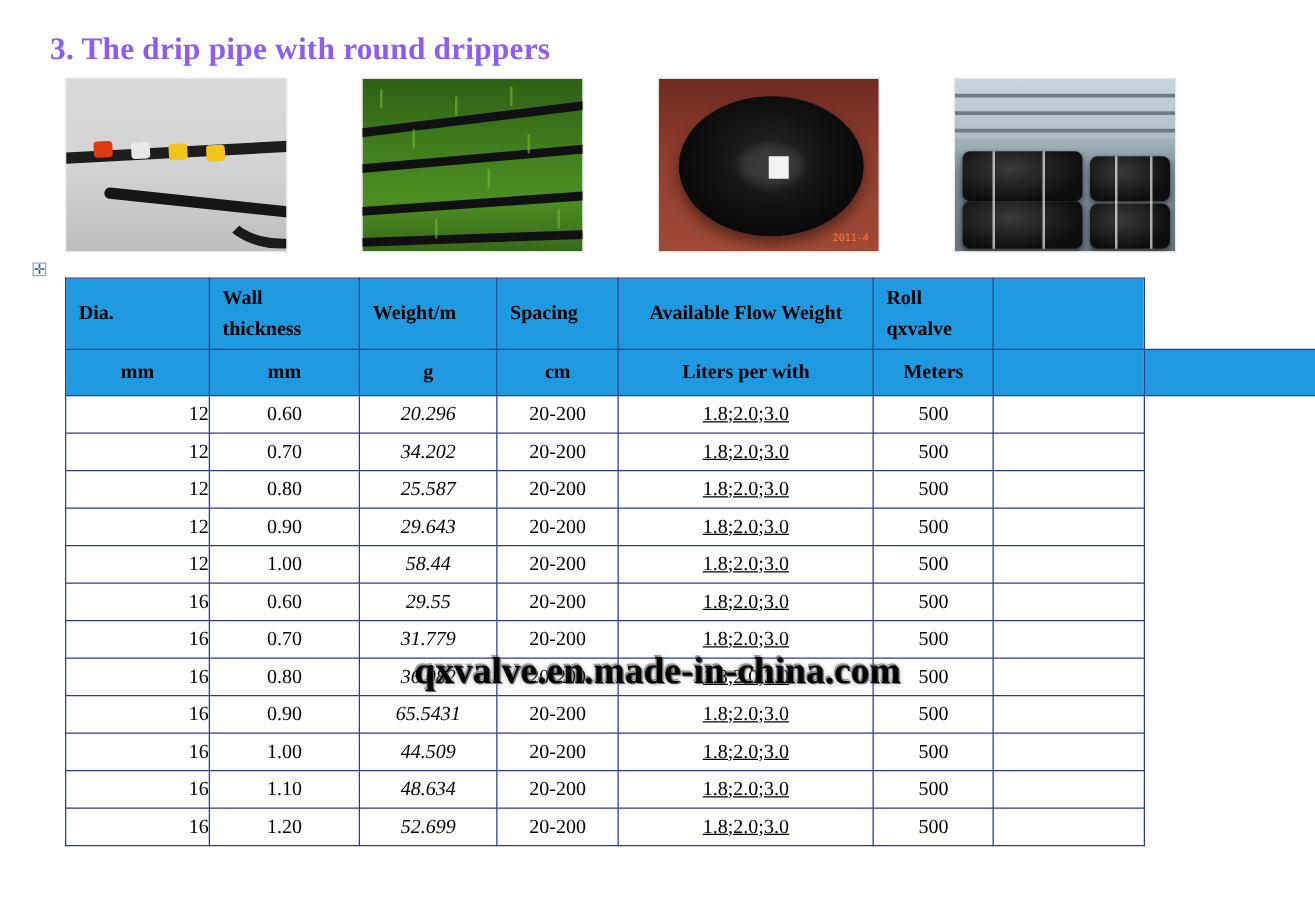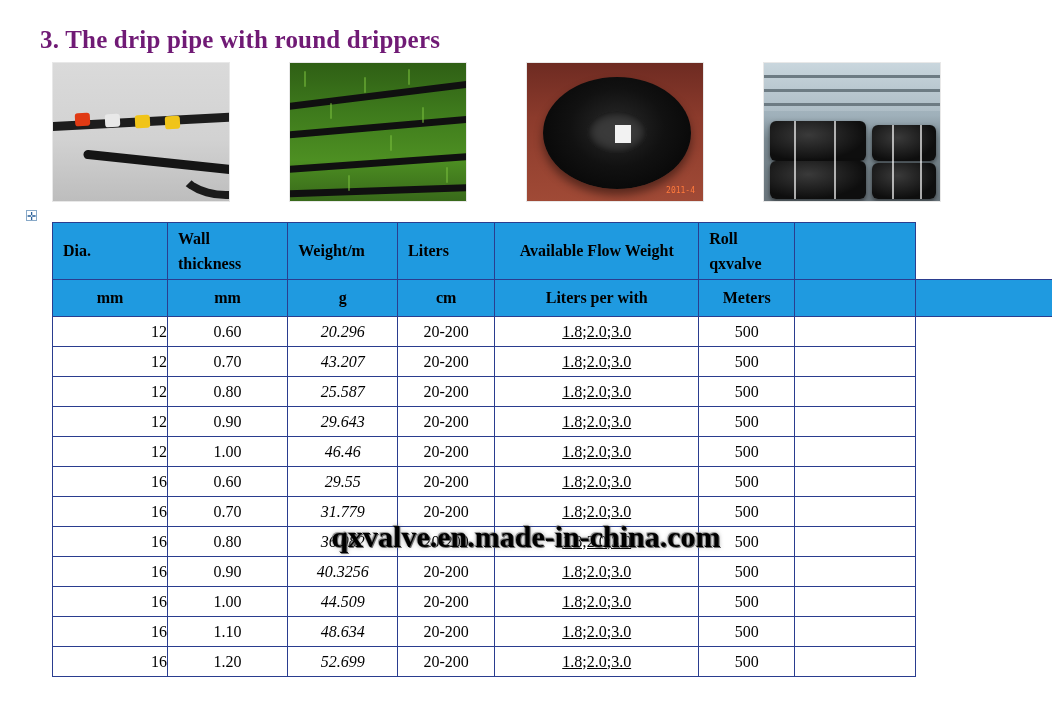--- a/index.html
+++ b/index.html
@@ -22,21 +22,21 @@
   }
 
   
   .title {
     position: absolute;
     left: 40px;
     top: 26px;
     font-family: "Liberation Serif", serif;
     font-size: 25px;
     font-weight: bold;
-    color: #701a75;
+    color: #8b5cf6;
     letter-spacing: 0.2px;
     white-space: nowrap;
   }
 
   
   .photos {
     position: absolute;
     left: 52px;
     top: 62px;
     width: 950px;
@@ -364,21 +364,21 @@
           <col class="cw-b2">
       </colgroup>
       <thead>
         <tr class="hdr1">
           <td class="hdr-left">Dia.</td>
           <td class="hdr-left">
             <span>Wall</span>
             <span>thickness</span>
           </td>
           <td class="hdr-left">Weight/m</td>
-          <td class="hdr-left">Liters</td>
+          <td class="hdr-left">Spacing</td>
           <td>Available Flow Weight</td>
           <td class="hdr-left">
             <span>Roll</span>
             <span>qxvalve</span>
           </td>
           <td class="merge-right"></td>
           <td class="merge-right" style="border:none;background:#ffffff"></td>
         </tr>
         <tr class="hdr2">
           <td>mm</td>
@@ -398,21 +398,21 @@
           <td class="c-weight">20.296</td>
           <td class="c-spacing">20-200</td>
           <td class="c-flow">1.8;2.0;3.0</td>
           <td class="c-roll">500</td>
           <td class="c-blank1"></td>
           <td class="c-blank2" style="border:none"></td>
         </tr>
         <tr>
           <td class="c-dia">12</td>
           <td class="c-wall">0.70</td>
-          <td class="c-weight">43.207</td>
+          <td class="c-weight">34.202</td>
           <td class="c-spacing">20-200</td>
           <td class="c-flow">1.8;2.0;3.0</td>
           <td class="c-roll">500</td>
           <td class="c-blank1"></td>
           <td class="c-blank2" style="border:none"></td>
         </tr>
         <tr>
           <td class="c-dia">12</td>
           <td class="c-wall">0.80</td>
           <td class="c-weight">25.587</td>
@@ -428,21 +428,21 @@
           <td class="c-weight">29.643</td>
           <td class="c-spacing">20-200</td>
           <td class="c-flow">1.8;2.0;3.0</td>
           <td class="c-roll">500</td>
           <td class="c-blank1"></td>
           <td class="c-blank2" style="border:none"></td>
         </tr>
         <tr>
           <td class="c-dia">12</td>
           <td class="c-wall">1.00</td>
-          <td class="c-weight">46.46</td>
+          <td class="c-weight">58.44</td>
           <td class="c-spacing">20-200</td>
           <td class="c-flow">1.8;2.0;3.0</td>
           <td class="c-roll">500</td>
           <td class="c-blank1"></td>
           <td class="c-blank2" style="border:none"></td>
         </tr>
         <tr>
           <td class="c-dia">16</td>
           <td class="c-wall">0.60</td>
           <td class="c-weight">29.55</td>
@@ -468,21 +468,21 @@
           <td class="c-weight">36.082</td>
           <td class="c-spacing">20-200</td>
           <td class="c-flow">1.8;2.0;3.0</td>
           <td class="c-roll">500</td>
           <td class="c-blank1"></td>
           <td class="c-blank2" style="border:none"></td>
         </tr>
         <tr>
           <td class="c-dia">16</td>
           <td class="c-wall">0.90</td>
-          <td class="c-weight">40.3256</td>
+          <td class="c-weight">65.5431</td>
           <td class="c-spacing">20-200</td>
           <td class="c-flow">1.8;2.0;3.0</td>
           <td class="c-roll">500</td>
           <td class="c-blank1"></td>
           <td class="c-blank2" style="border:none"></td>
         </tr>
         <tr>
           <td class="c-dia">16</td>
           <td class="c-wall">1.00</td>
           <td class="c-weight">44.509</td>

